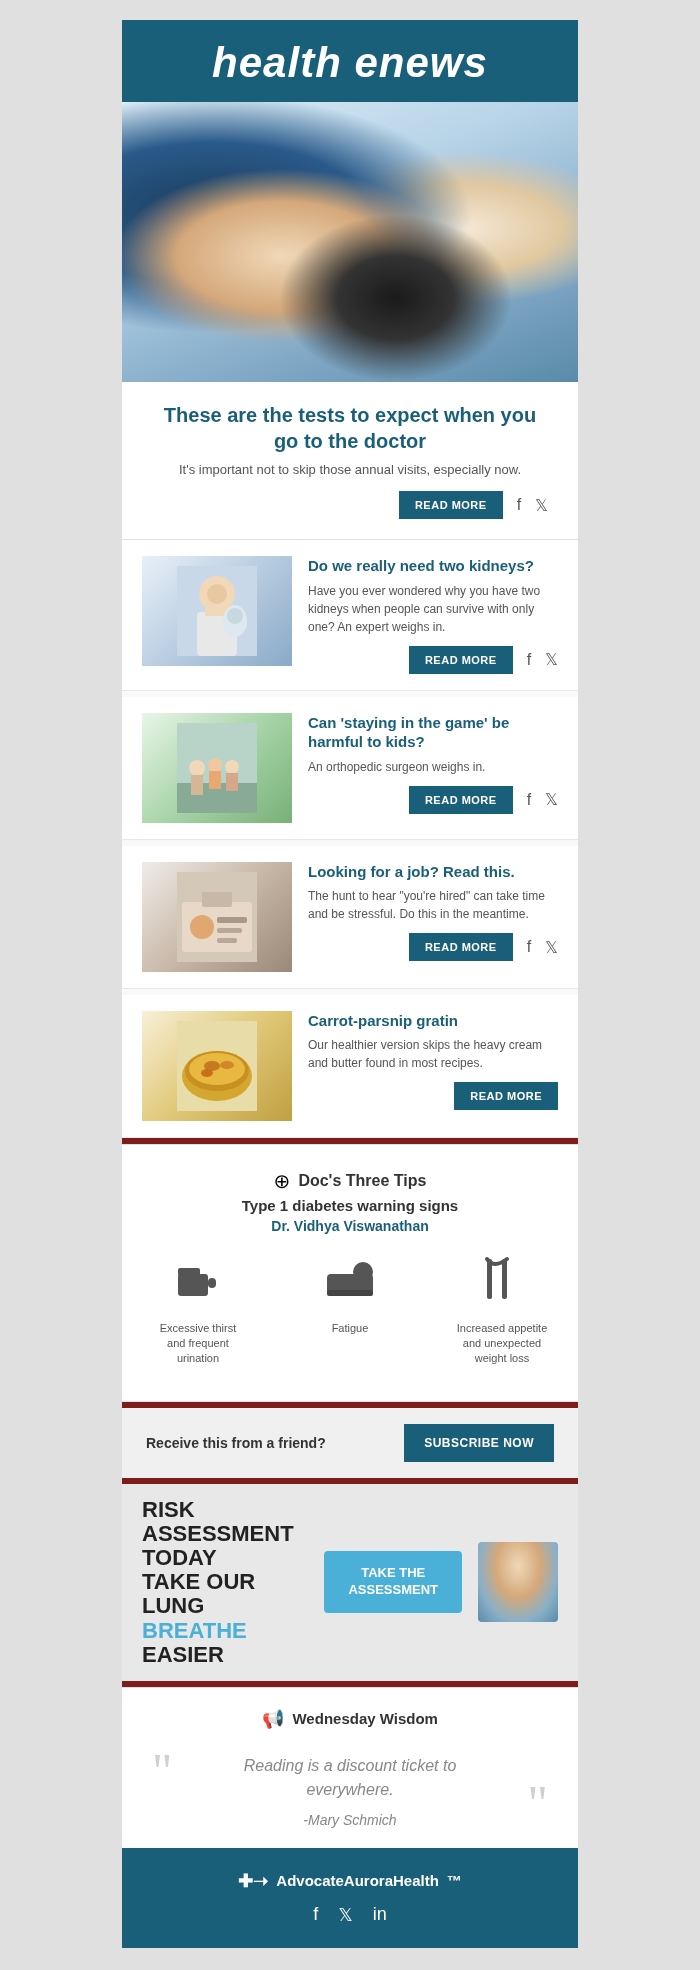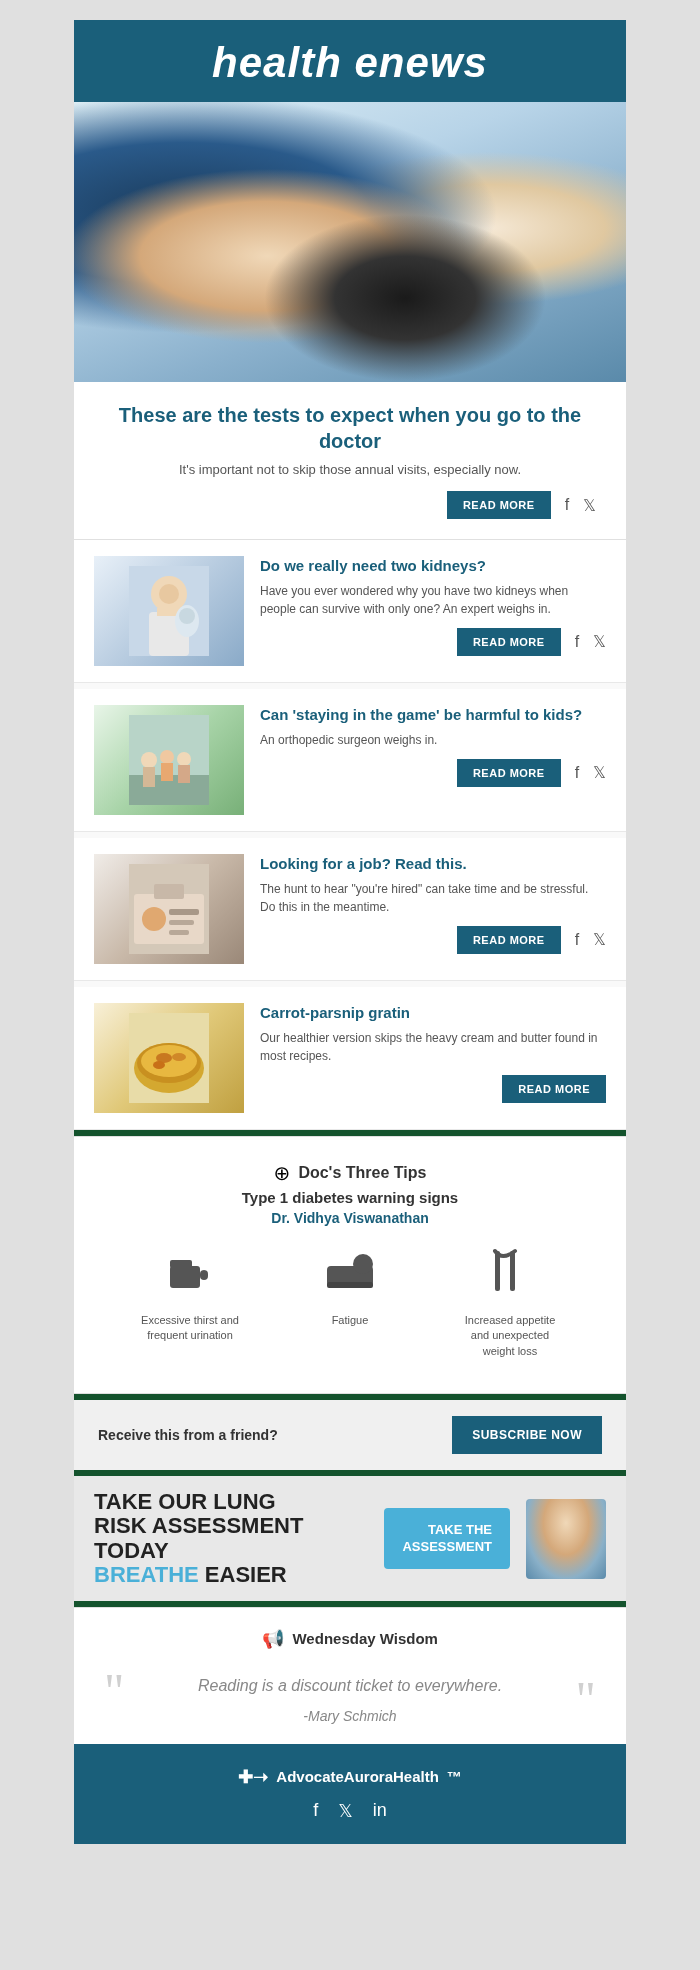--- a/index.html
+++ b/index.html
@@ -4,22 +4,22 @@
   <style>
     * { box-sizing: border-box; margin: 0; padding: 0; }
     body {
       background: #e0e0e0;
       font-family: Arial, sans-serif;
       display: flex;
       justify-content: center;
       padding: 20px 0;
     }
     .container {
-      width: 552px;
-      background: #14532d;
+      width: 456px;
+      background: #7f1d1d;
     }
     
     .header {
       background: #1a5f7a;
       text-align: center;
       padding: 22px 20px 18px;
     }
     .header-title {
       color: #fff;
       font-size: 42px;
@@ -276,27 +276,27 @@
     }
     .lung-breathe {
       color: #4ab0d8;
       font-weight: 900;
     }
     .lung-btn {
       background: #4ab0d8;
       color: #fff;
       font-size: 13px;
       font-weight: bold;
-      padding: 14px 18px;
+      padding: 14px 24px;
       border: none;
       cursor: pointer;
       text-transform: uppercase;
       border-radius: 4px;
       margin: 0 16px;
-      text-align: right;
+      text-align: center;
       line-height: 1.3;
     }
     .lung-person {
       width: 80px;
       height: 80px;
       background: radial-gradient(ellipse at 50% 30%, #f0d8b8 0%, #d4a87a 40%, #8ab0c8 70%, #5a8aaa 100%);
       border-radius: 4px;
     }
     
     .wisdom-section {
@@ -554,22 +554,22 @@
     </div>
   </div>
 
   <div class="subscribe-section">
     <span class="subscribe-text">Receive this from a friend?</span>
     <button class="subscribe-btn">SUBSCRIBE NOW</button>
   </div>
 
   <div class="lung-banner">
     <div class="lung-text-block">
+      <div class="lung-title">RISK ASSESSMENT TODAY</div>
       <div class="lung-title">TAKE OUR LUNG</div>
-      <div class="lung-title">RISK ASSESSMENT TODAY</div>
       <div class="lung-title">
         <span class="lung-breathe">BREATHE</span><span> EASIER</span>
       </div>
     </div>
     <button class="lung-btn">TAKE THE<br>ASSESSMENT</button>
     <div class="lung-person"></div>
   </div>
 
   <div class="wisdom-section">
     <div class="wisdom-header">

